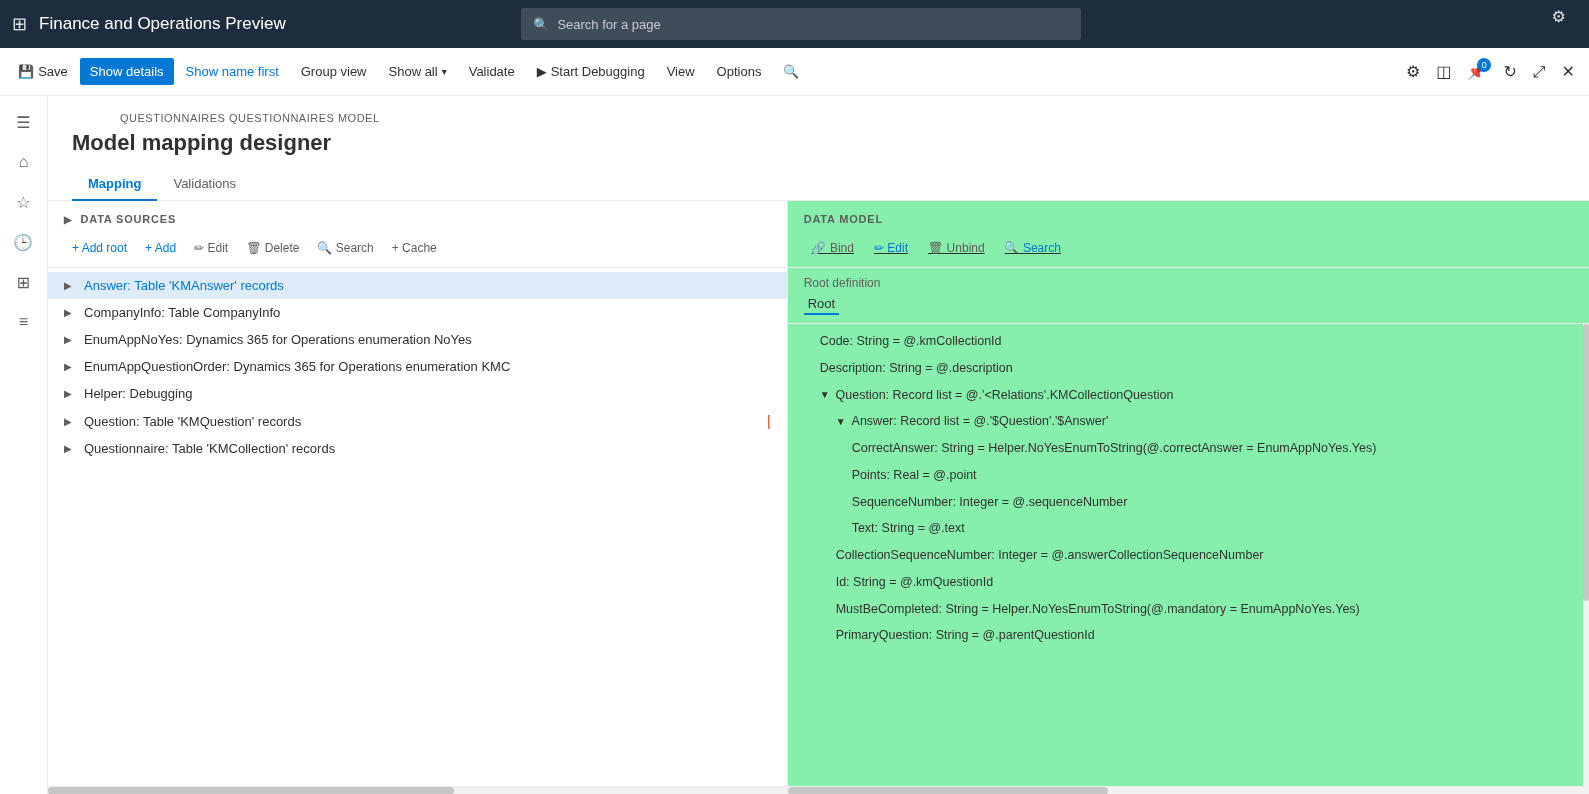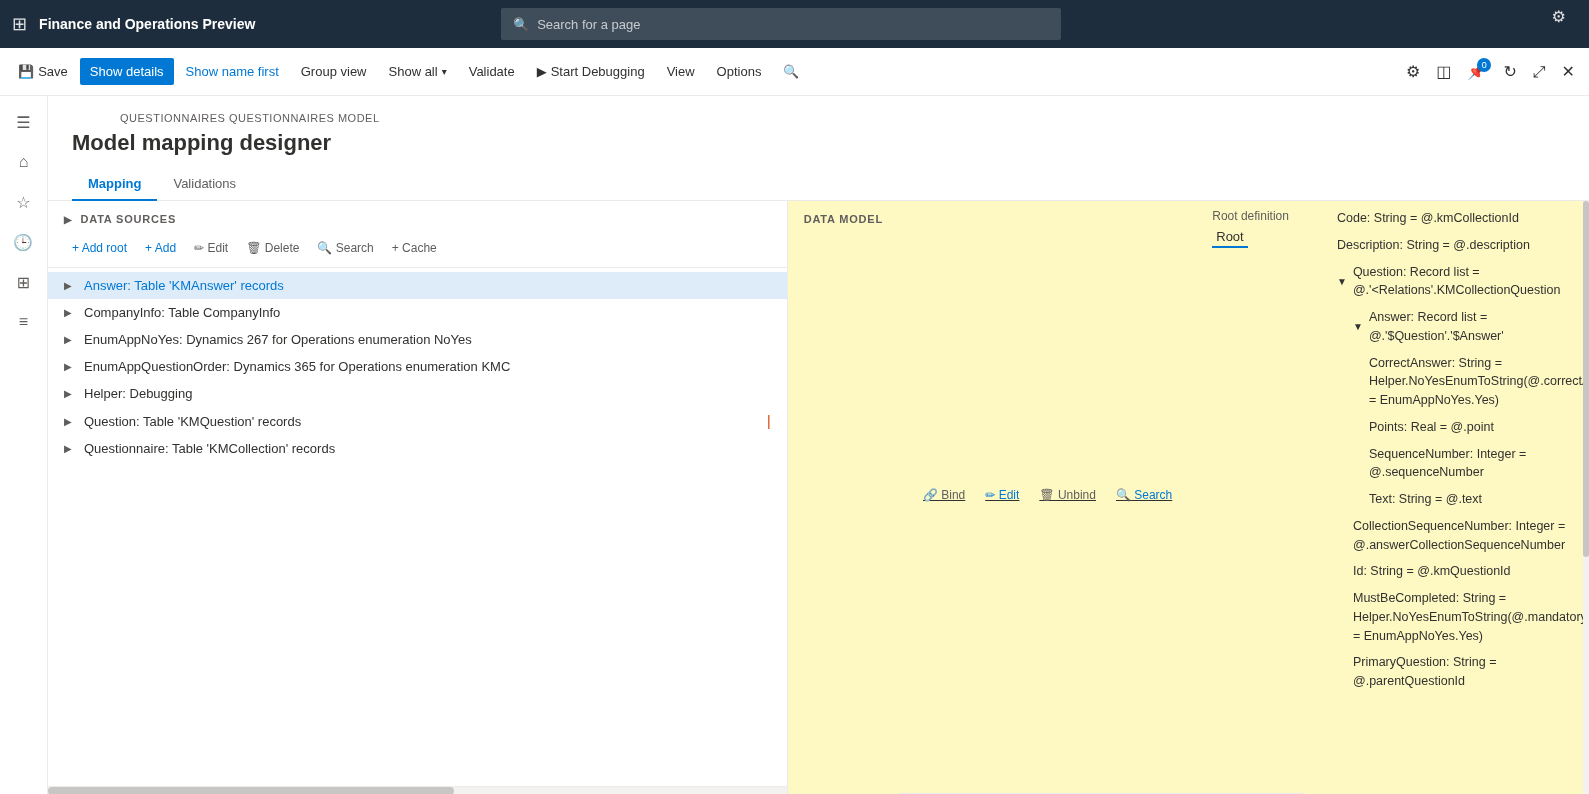--- a/index.html
+++ b/index.html
@@ -9,21 +9,21 @@
     .top-nav {
       background: #1e2d3d;
       color: white;
       display: flex;
       align-items: center;
       height: 48px;
       padding: 0 12px;
       gap: 12px;
     }
     .top-nav .app-grid-icon { font-size: 18px; cursor: pointer; opacity: 0.85; }
-    .top-nav .app-title { font-size: 14px; font-weight: 700; flex: 0 0 auto; }
+    .top-nav .app-title { font-size: 17px; font-weight: 400; flex: 0 0 auto; }
     .top-nav .search-bar {
       flex: 1;
       max-width: 560px;
       margin: 0 auto;
       background: rgba(255,255,255,0.15);
       border-radius: 2px;
       display: flex;
       align-items: center;
       padding: 0 12px;
       height: 32px;
@@ -190,22 +190,22 @@
       border-radius: 4px;
       position: absolute;
       left: 0;
       width: 55%;
     }
 
     
     .right-panel {
       flex: 1;
       display: flex;
-      flex-direction: row;
-      background: #fef9c3;
+      flex-direction: column;
+      background: #86efac;
       overflow: hidden;
     }
     .data-model-header {
       padding: 12px 16px 8px;
       font-size: 11px;
       font-weight: 700;
       color: #605e5c;
       letter-spacing: 0.8px;
       text-transform: uppercase;
     }
@@ -395,21 +395,21 @@
           <div class="tree-item selected">
             <span class="expand-arrow">▶</span>
             <span class="item-label">Answer: Table 'KMAnswer' records</span>
           </div>
           <div class="tree-item">
             <span class="expand-arrow">▶</span>
             <span class="item-label">CompanyInfo: Table CompanyInfo</span>
           </div>
           <div class="tree-item">
             <span class="expand-arrow">▶</span>
-            <span class="item-label">EnumAppNoYes: Dynamics 267 for Operations enumeration NoYes</span>
+            <span class="item-label">EnumAppNoYes: Dynamics 365 for Operations enumeration NoYes</span>
           </div>
           <div class="tree-item">
             <span class="expand-arrow">▶</span>
             <span class="item-label">EnumAppQuestionOrder: Dynamics 365 for Operations enumeration KMC</span>
           </div>
           <div class="tree-item">
             <span class="expand-arrow">▶</span>
             <span class="item-label">Helper: Debugging</span>
           </div>
           <div class="tree-item">

